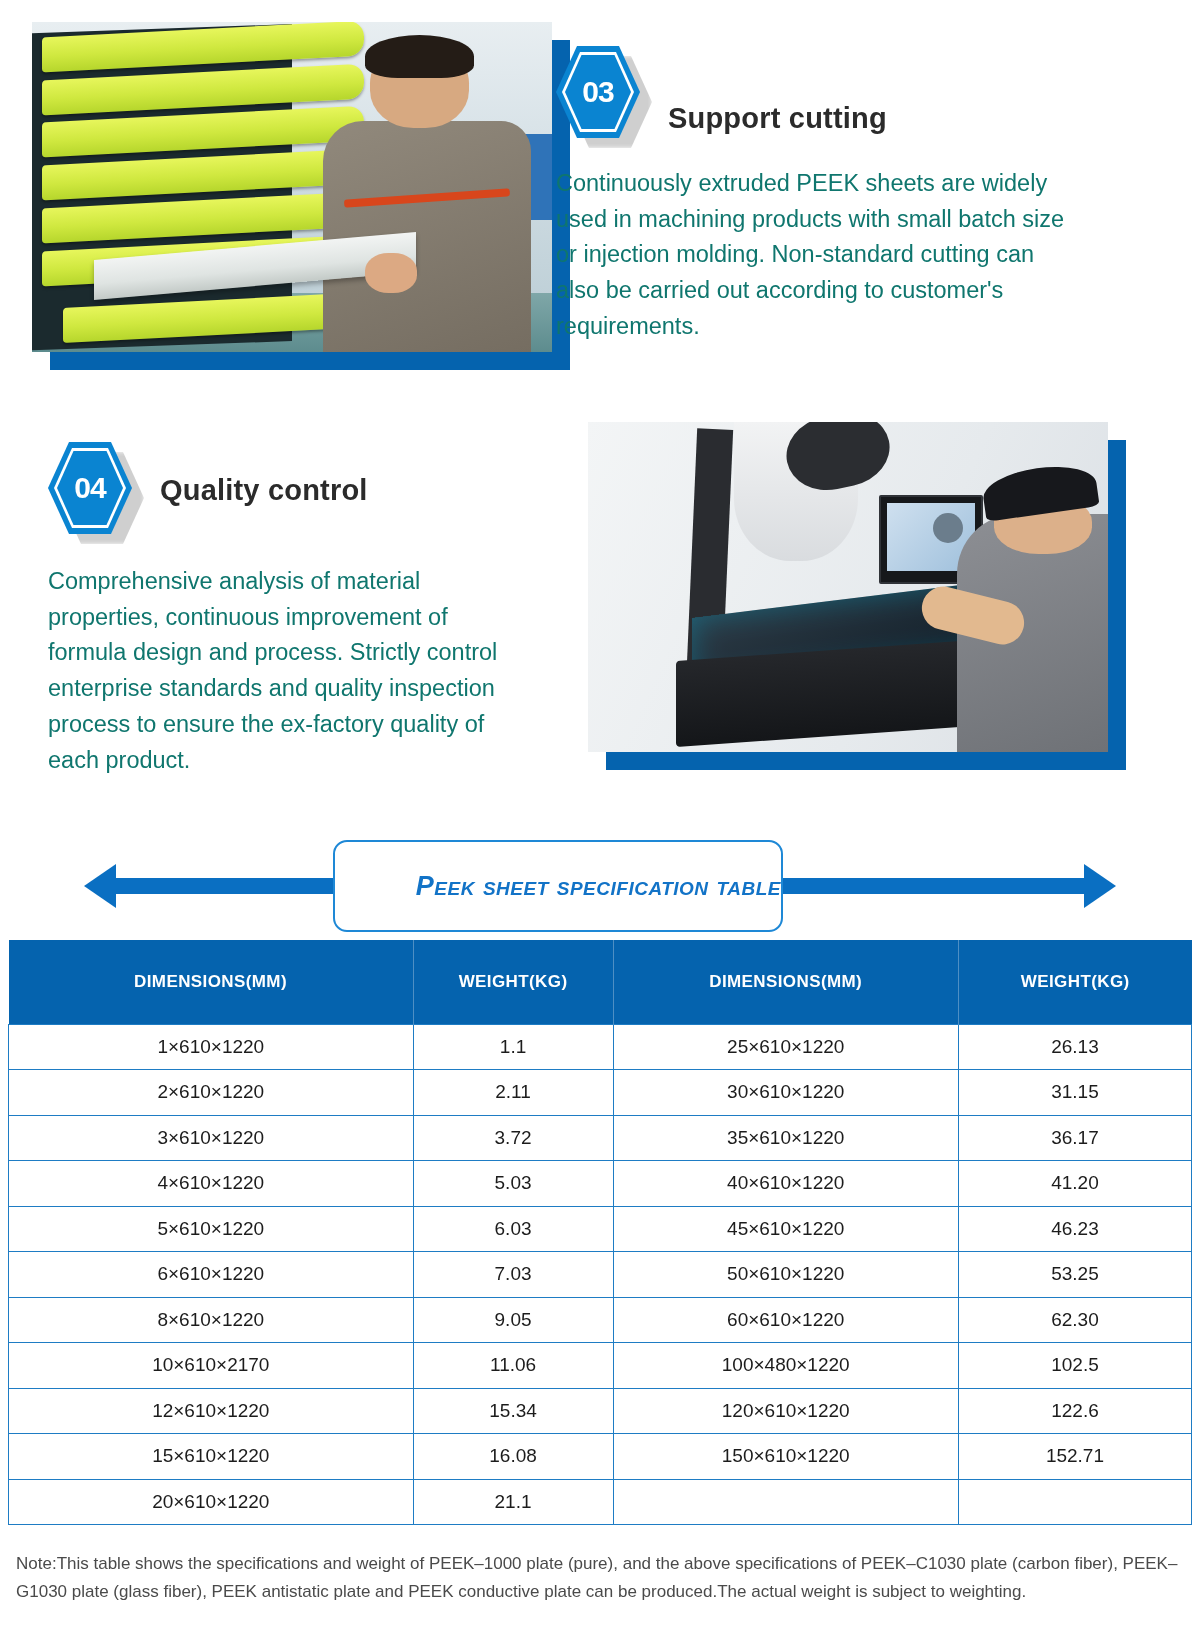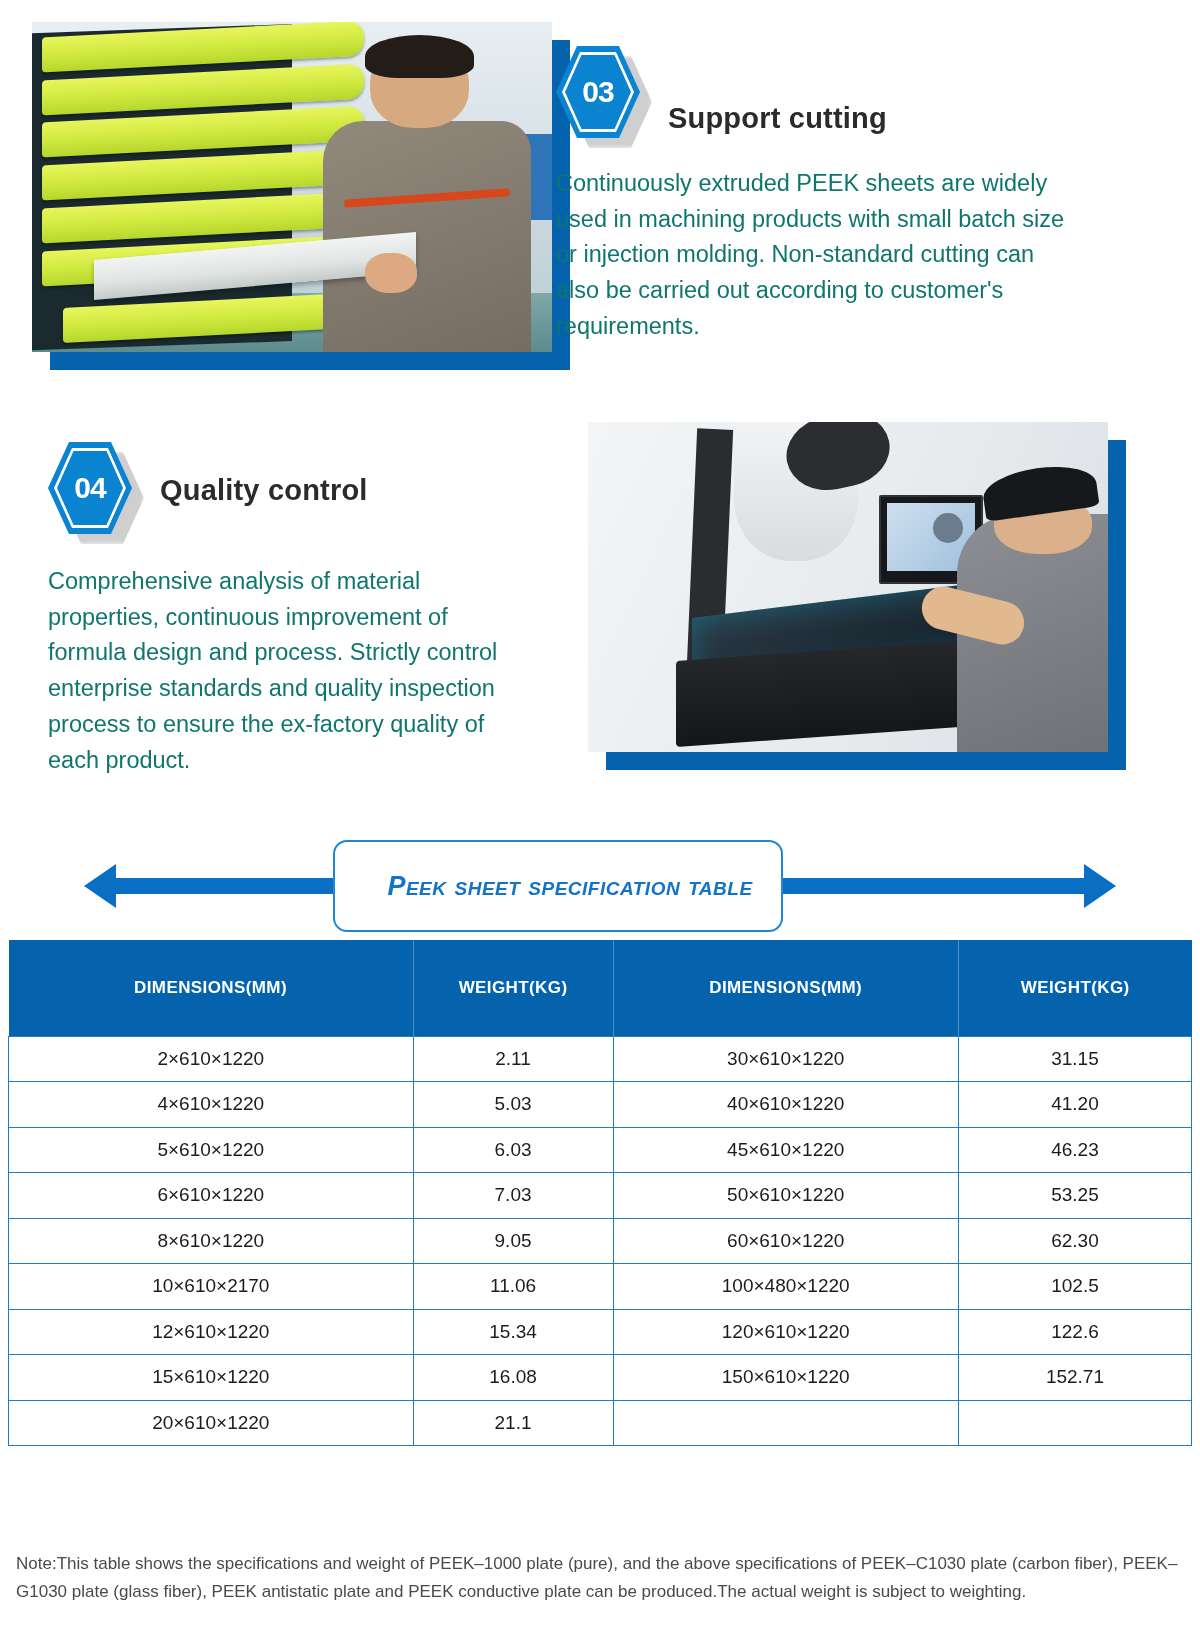--- a/index.html
+++ b/index.html
@@ -222,42 +222,42 @@
     position:absolute; top:24px; width:0; height:0;
     border-top: 22px solid transparent;
     border-bottom: 22px solid transparent;
   }
   .arrow-head.l { left:84px; border-right: 32px solid #0A6FC2; }
   .arrow-head.r { right:84px; border-left: 32px solid #0A6FC2; }
   .banner-box {
     position:absolute; left:333px; top:0px; width:450px; height:92px;
     border: 2px solid #1E88D6; border-radius: 14px;
     background: #ffffff;
-    display:flex; align-items:center; justify-content:center;padding-left:24px;
+    display:flex; align-items:center; justify-content:flex-end;padding-left:24px;
   }
   .banner-title {
     color: #1273C7; font-style: italic; font-weight: bold;
     font-size: 27px; font-variant: small-caps; letter-spacing: .5px;
     white-space: nowrap;
   }
 
   
   .spec-table {
     position:absolute; left:8px; top:940px;
     width: 1184px;
     border-collapse: collapse;
     table-layout: fixed;
   }
   .spec-table th {
     background: #0563AE;
     color:#ffffff;
     font-size: 17px;
     font-weight: bold;
     letter-spacing: .4px;
-    height: 96px;
+    height: 84px;
     border-right: 1px solid #4e8fc4;
     vertical-align: middle;
   }
   .spec-table th:last-child { border-right: none; }
   .spec-table td {
     height: 45.5px;
     text-align:center;
     font-size: 19px;
     color: #1c1c1c;
     border: 1px solid #1E7CC4;
@@ -367,26 +367,38 @@
   <thead>
     <tr>
       <th class="c1">DIMENSIONS(MM)</th>
       <th class="c2">WEIGHT(KG)</th>
       <th class="c3">DIMENSIONS(MM)</th>
       <th class="c4">WEIGHT(KG)</th>
     </tr>
   </thead>
   <tbody>
     <tr>
+      <td>1×610×1220</td>
+      <td>1.1</td>
+      <td>25×610×1220</td>
+      <td>26.13</td>
+    </tr>
+    <tr>
       <td>2×610×1220</td>
       <td>2.11</td>
       <td>30×610×1220</td>
       <td>31.15</td>
     </tr>
     <tr>
+      <td>3×610×1220</td>
+      <td>3.72</td>
+      <td>35×610×1220</td>
+      <td>36.17</td>
+    </tr>
+    <tr>
       <td>4×610×1220</td>
       <td>5.03</td>
       <td>40×610×1220</td>
       <td>41.20</td>
     </tr>
     <tr>
       <td>5×610×1220</td>
       <td>6.03</td>
       <td>45×610×1220</td>
       <td>46.23</td>

